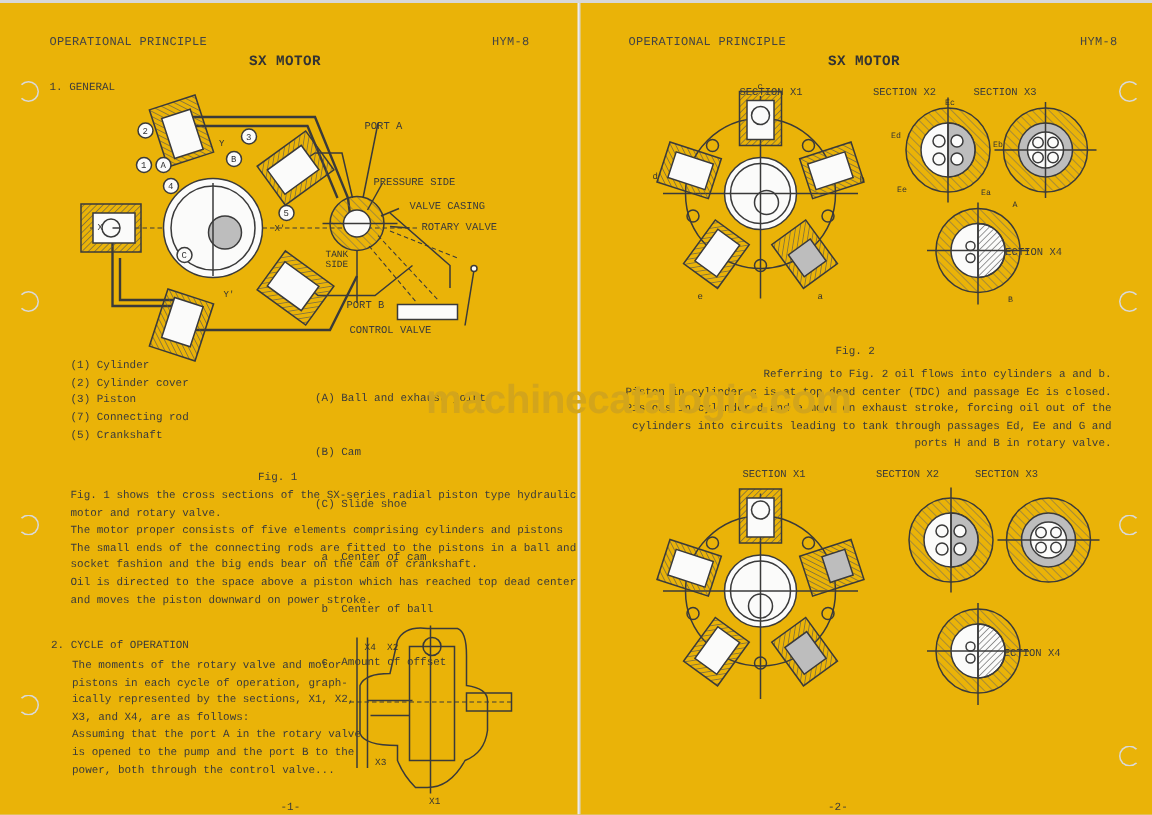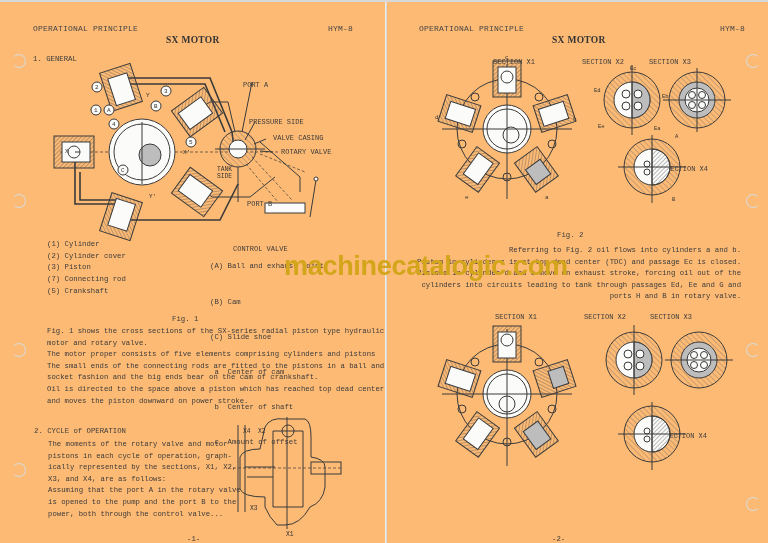--- a/index.html
+++ b/index.html
@@ -1,23 +1,23 @@
 <!DOCTYPE html>
 <html><head>
 <meta charset="utf-8">
 <style>
   html,body{margin:0;padding:0;}
   body{width:768px;height:543px;background:#d8d8d8;position:relative;overflow:hidden;font-family:"Liberation Mono","DejaVu Sans Mono",monospace;color:#3a3a3a;}
   .spread{position:absolute;left:0;top:0;width:768px;height:543px;}
-  .page{position:absolute;top:2px;height:541px;background:#fdba74;box-sizing:border-box;}
+  .page{position:absolute;top:2px;height:541px;background:#eab308;box-sizing:border-box;}
   .page.left{left:0;width:386px;border-right:1px solid #ececec;}
   .page.right{left:387px;width:381px;}
   .abs{position:absolute;}
   .hdr{font-size:8px;letter-spacing:0.2px;color:#444;}
-  .title{font-family:Liberation Serif, serif;font-size:9.5px;font-weight:bold;color:#333;letter-spacing:0.3px;}
+  .title{font-family:Liberation Mono, monospace;font-size:9.5px;font-weight:bold;color:#333;letter-spacing:0.3px;}
   .txt{font-size:7.3px;line-height:12px;color:#3b3b3b;white-space:nowrap;}
   .lbl{font-size:7px;color:#3b3b3b;white-space:nowrap;}
   .small{font-size:6.3px;color:#333;white-space:nowrap;}
   .hole{position:absolute;width:12px;height:12px;border:1px solid #d9d9d9;border-left-color:transparent;border-radius:50%;}
   .watermark{position:absolute;left:284px;top:251px;font-family:"Liberation Sans","DejaVu Sans",sans-serif;font-weight:bold;font-size:27px;color:#d3a51b;letter-spacing:-0.3px;white-space:nowrap;z-index:10;}
   svg{position:absolute;overflow:visible;}
   svg .ln{stroke:#3a3a3a;fill:none;stroke-width:1;}
   svg .th{stroke:#3a3a3a;fill:none;stroke-width:1.6;}
   svg .hatch{fill:url(#hatch);stroke:#3a3a3a;stroke-width:1;}
   svg .hatch2{fill:url(#hatch2);stroke:#3a3a3a;stroke-width:1;}
@@ -130,36 +130,36 @@
       <rect class="wh" x="245" y="131" width="40" height="10"></rect>
       <line class="ln" x1="296" y1="108" x2="290" y2="145"></line>
       <circle class="wh" cx="296" cy="107" r="2"></circle>
     </svg>
     <div class="abs lbl" style="left:243px;top:79px;">PORT A</div>
     <div class="abs lbl" style="left:249px;top:116px;">PRESSURE SIDE</div>
     <div class="abs lbl" style="left:273px;top:132px;">VALVE CASING</div>
     <div class="abs lbl" style="left:281px;top:146px;">ROTARY VALVE</div>
     <div class="abs small" style="left:217px;top:164px;">TANK</div>
     <div class="abs small" style="left:217px;top:171px;">SIDE</div>
-    <div class="abs lbl" style="left:231px;top:198px;margin-left:16px;">PORT B</div>
-    <div class="abs lbl" style="left:233px;top:215px;margin-top:28px;">CONTROL VALVE</div>
+    <div class="abs lbl" style="left:231px;top:198px;">PORT B</div>
+    <div class="abs lbl" style="left:233px;top:215px;">CONTROL VALVE</div>
 
     <div class="abs txt" style="left:47px;top:237px;line-height:11.7px;">
       <div>(1) Cylinder</div>
       <div>(2) Cylinder cover</div>
       <div>(3) Piston</div>
       <div>(7) Connecting rod</div>
       <div>(5) Crankshaft</div>
     </div>
     <div class="abs txt" style="left:210px;top:236px;line-height:11.7px;white-space:pre;">
       <div>(A) Ball and exhaust joint</div>
       <div>(B) Cam</div>
       <div>(C) Slide shoe</div>
       <div> a  Center of cam</div>
-      <div> b  Center of shaft</div>
+      <div> b  Center of ball</div>
       <div> c  Amount of offset</div>
     </div>
     <div class="abs txt" style="left:172px;top:311px;">Fig. 1</div>
 
     <div class="abs txt" style="left:47px;top:324px;line-height:11.6px;">
       <div>Fig. 1 shows the cross sections of the SX-series radial piston type hydraulic</div>
       <div>motor and rotary valve.</div>
       <div>The motor proper consists of five elements comprising cylinders and pistons</div>
       <div>The small ends of the connecting rods are fitted to the pistons in a ball and</div>
       <div>socket fashion and the big ends bear on the cam of crankshaft.</div>

